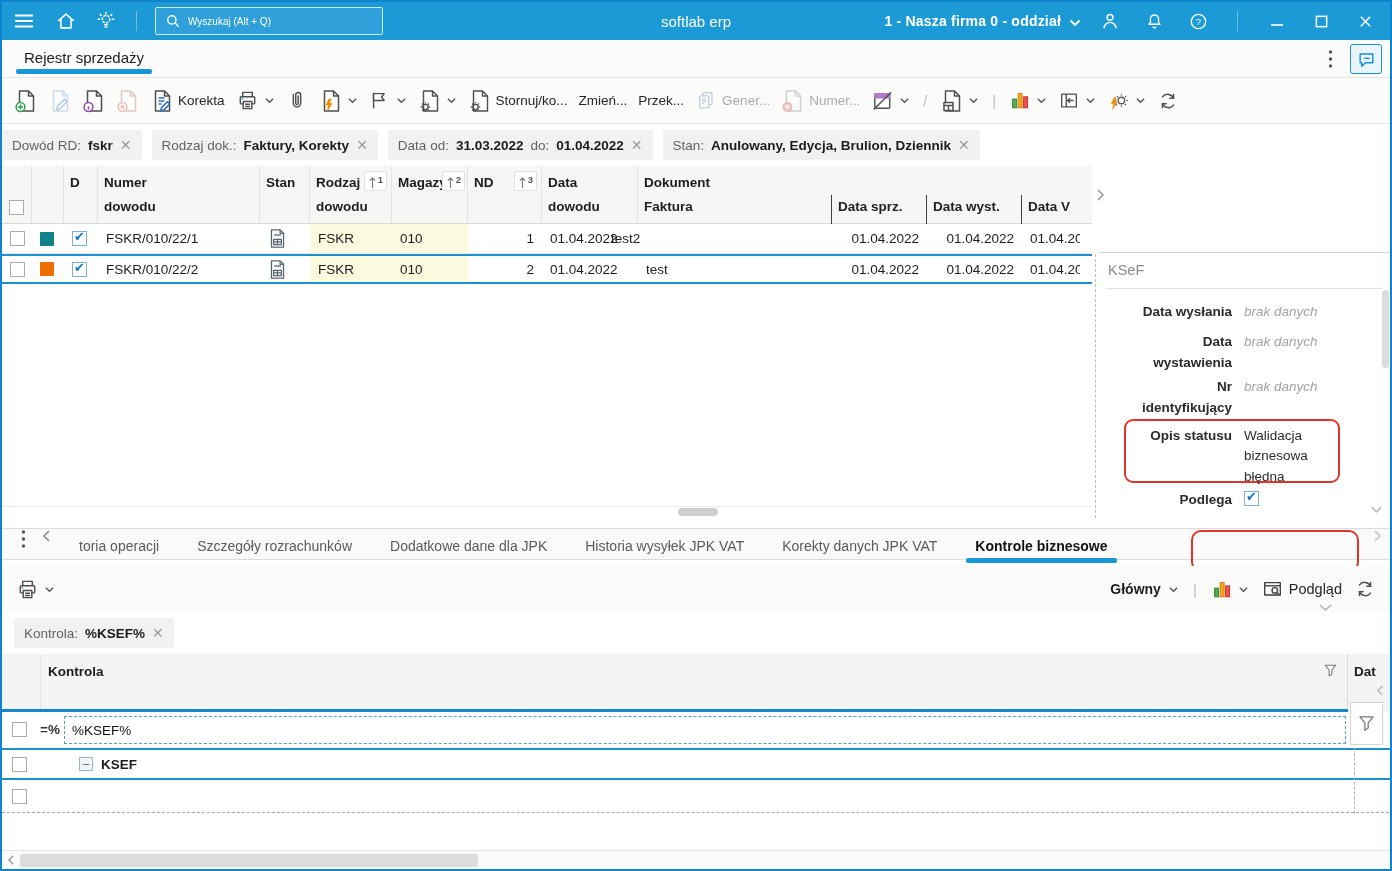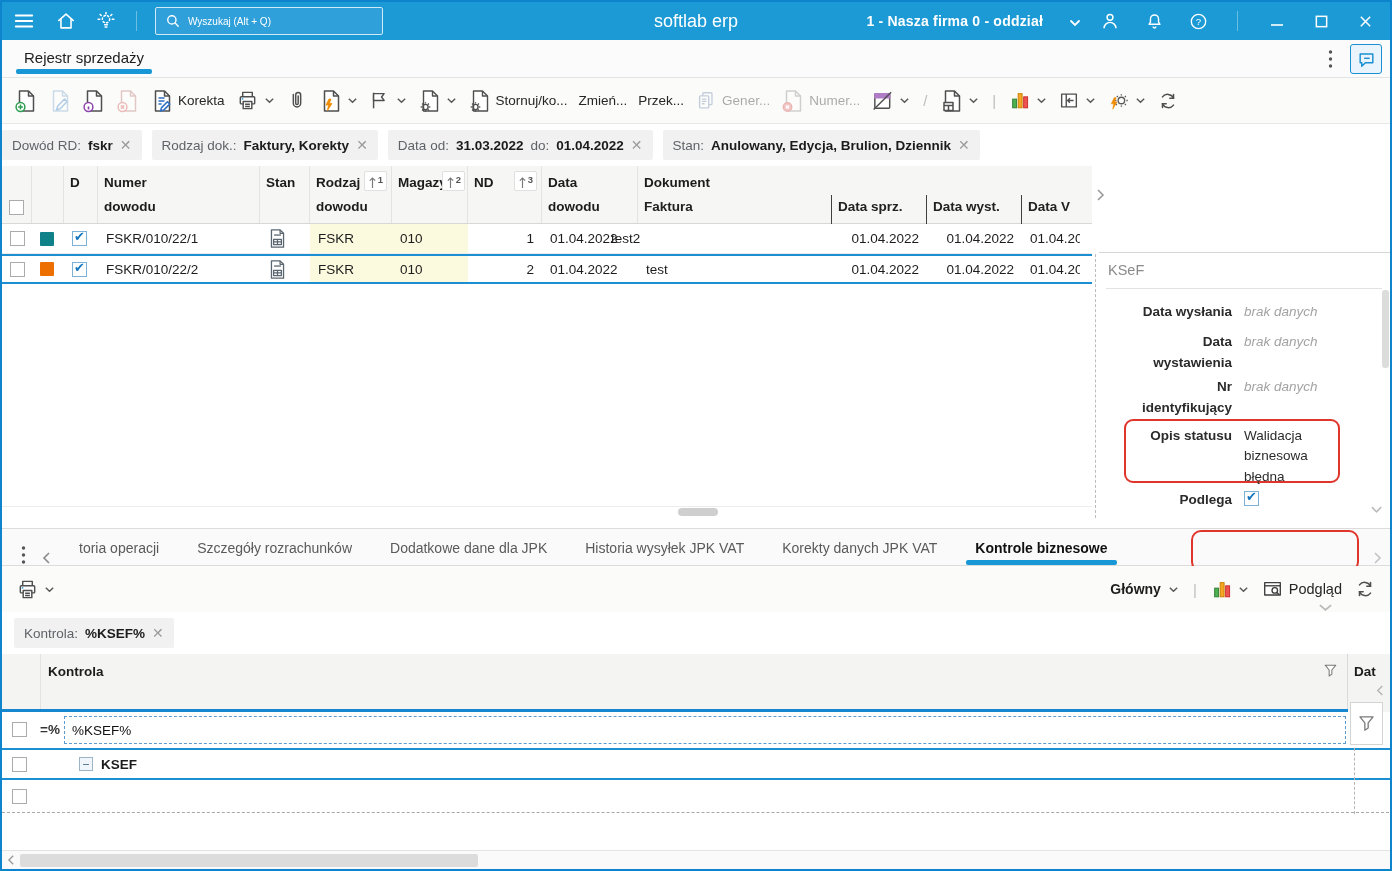--- a/index.html
+++ b/index.html
@@ -9,23 +9,23 @@
   .abs{position:absolute}
   svg{display:block}
   .ic{display:inline-flex;align-items:center;justify-content:center;flex:none}
 
   
   .topbar{position:absolute;left:0;top:0;right:0;height:38px;background:#1b9ad5;display:flex;align-items:center;color:#fff}
   .topbar .vsep{width:1px;height:20px;background:rgba(255,255,255,.35);margin:0 10px}
   .searchbox{display:flex;align-items:center;gap:6px;width:228px;height:28px;background:#2fa0da;border:1px solid #cfe9f7;border-radius:2px;padding:0 8px;margin-left:8px}
   .searchbox input{border:none;outline:none;background:transparent;color:#000000;font-size:10px;width:100%;font-family:Liberation Sans, sans-serif}
   .searchbox input::placeholder{color:#fff;opacity:1}
-  .app-title{position:absolute;left:0;right:0;text-align:center;font-size:18px;pointer-events:none}
+  .app-title{position:absolute;left:0;right:0;text-align:center;font-size:15px;pointer-events:none}
   .top-right{margin-left:auto;display:flex;align-items:center;gap:14px;padding-right:10px}
-  .company{display:flex;align-items:flex-end;gap:26px;font-size:14px;font-weight:700;letter-spacing:.2px}
+  .company{display:flex;align-items:flex-end;gap:8px;font-size:14px;font-weight:700;letter-spacing:.2px}
   .winbtn{width:30px;height:30px;display:flex;align-items:center;justify-content:center}
 
   
   .tabrow{position:absolute;left:0;top:38px;right:0;height:38px;background:#fbfbfb;border-bottom:1px solid #e4e4e4}
   .view-tab{position:absolute;left:14px;top:4px;padding:5px 8px 8px;font-size:15px;font-weight:400;color:#1d1d1d}
   .view-tab::after{content:"";position:absolute;left:0;right:0;bottom:0;height:5px;background:#1797d6;border-radius:2px}
   .tabrow-right{position:absolute;right:8px;top:4px;display:flex;align-items:center;gap:12px}
   .chatbtn{width:32px;height:30px;border:1.5px solid #1a8fd1;border-radius:3px;background:#e9f4fc;display:flex;align-items:center;justify-content:center}
 
   
@@ -61,21 +61,21 @@
   .panel-top{position:absolute;left:1097px;top:250px;right:0;border-top:1px solid #d6d6d6}
   .ksef-title{position:absolute;left:1106px;top:260px;color:#8a8a8a;font-size:14.5px}
   .ksef-div{position:absolute;left:1104px;top:286px;width:276px;border-top:1px solid #e2e2e2}
   .klabel{position:absolute;left:1126px;width:104px;text-align:right;font-weight:700;color:#2b2b2b;font-size:13.5px;line-height:1.55}
   .kval{position:absolute;left:1242px;width:96px;font-size:13.5px;line-height:1.5}
   .kval.empty{color:#a3a3a3;font-style:italic}
   .redbox{position:absolute;border:2px solid #e0352b;border-radius:9px}
   .vscroll{position:absolute;width:7px;border-radius:3px;background:#dcdcdc}
 
   
-  .btabs{position:absolute;left:0;top:526px;right:0;height:38px;background:#fafafa;border-top:1px solid #dcdcdc;border-bottom:1px solid #dcdcdc;display:flex;align-items:flex-end;gap:0;padding-left:10px}
+  .btabs{position:absolute;left:0;top:526px;right:0;height:32px;background:#fafafa;border-top:1px solid #dcdcdc;border-bottom:1px solid #dcdcdc;display:flex;align-items:flex-start;gap:0;padding-left:10px}
   .btab{padding:9px 19px;color:#5a5a5a;font-size:14px;white-space:nowrap}
   .btab.active{position:relative;color:#111;font-weight:700}
   .btab.active .ul{position:absolute;left:10px;right:10px;bottom:0;height:5px;background:#1797d6;border-radius:2px}
   .annot{position:absolute;border:2.5px solid #e0352b;border-radius:10px;pointer-events:none}
 
   
   .btoolbar{position:absolute;left:0;top:564px;right:0;height:46px;background:#fbfbfa;display:flex;align-items:center;padding:0 14px;gap:12px}
   .bt-right{margin-left:auto;display:flex;align-items:center;gap:12px}
   .glowny{font-weight:700;color:#1d1d1d;font-size:14px;display:flex;align-items:center;gap:7px}
 

